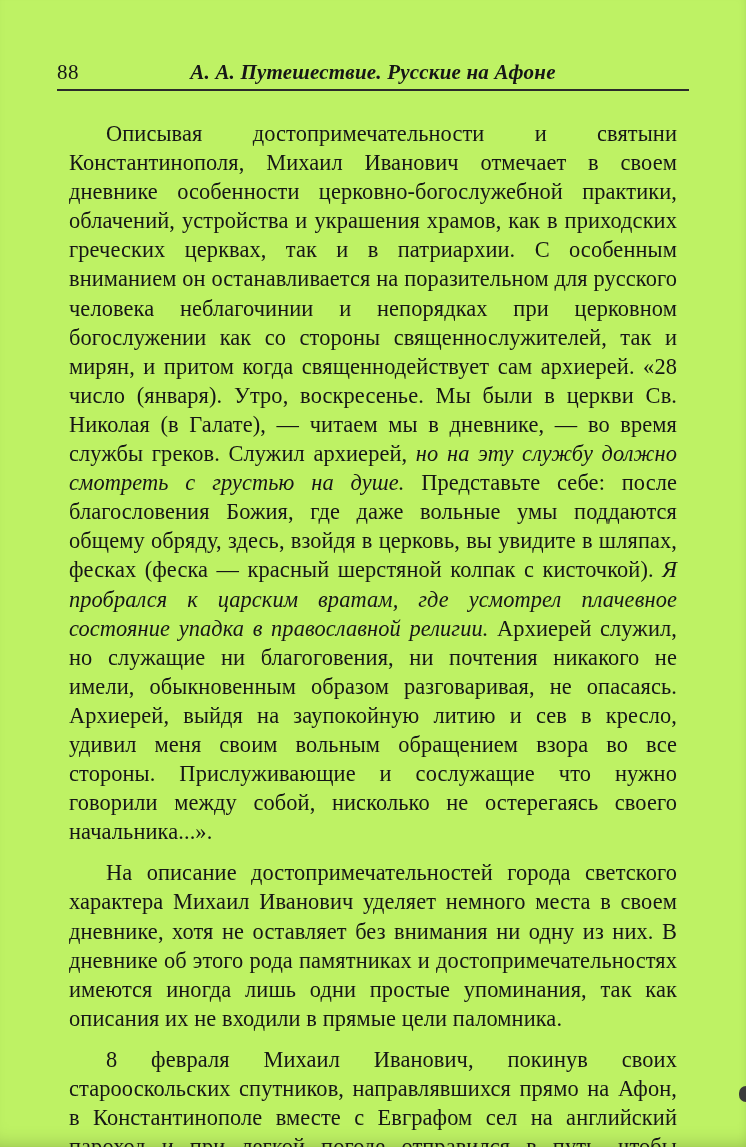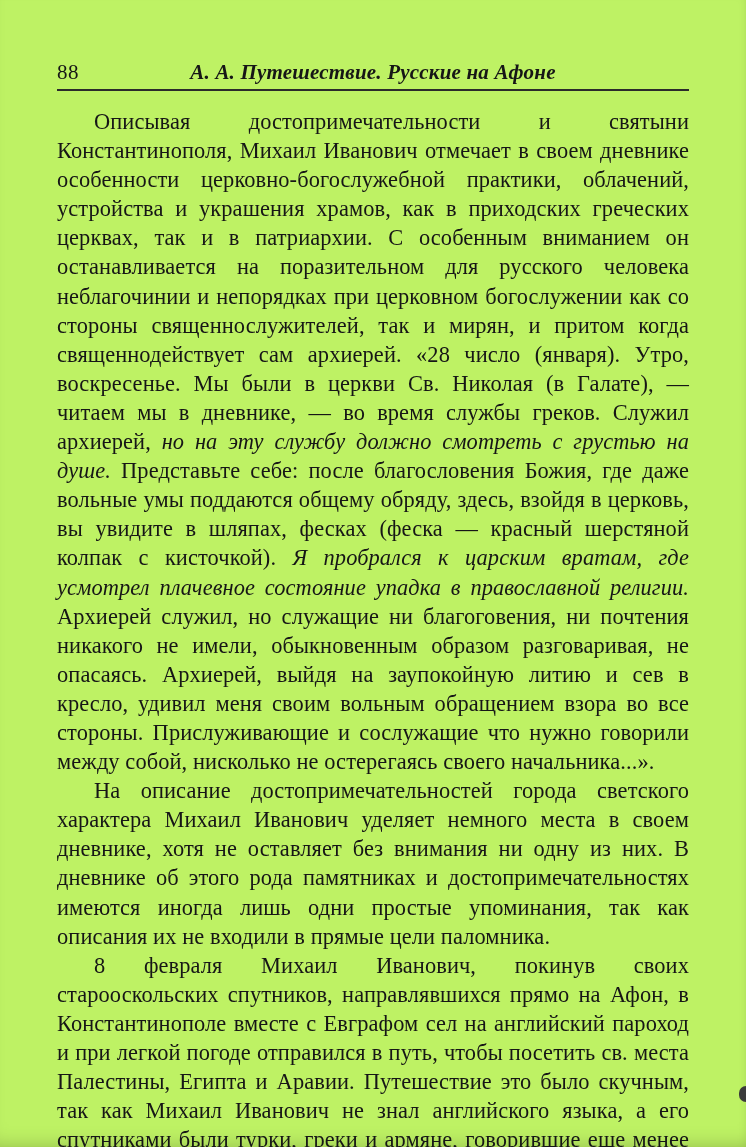--- a/index.html
+++ b/index.html
@@ -56,21 +56,21 @@
     position: absolute;
     top: 107px;
     left: 57px;
     width: 632px;
     font-size: 22.4px;
     line-height: 29.1px;
     text-align: justify;
     letter-spacing: 0.1px;
   }
   .body-text p {
-    margin: 0;
+    margin: 12px;
     padding: 0;
     text-indent: 37px;
   }
   .body-text .it {
     font-style: italic;
   }
   .scan-artifact {
     position: absolute;
     right: 0;
     top: 1086px;

